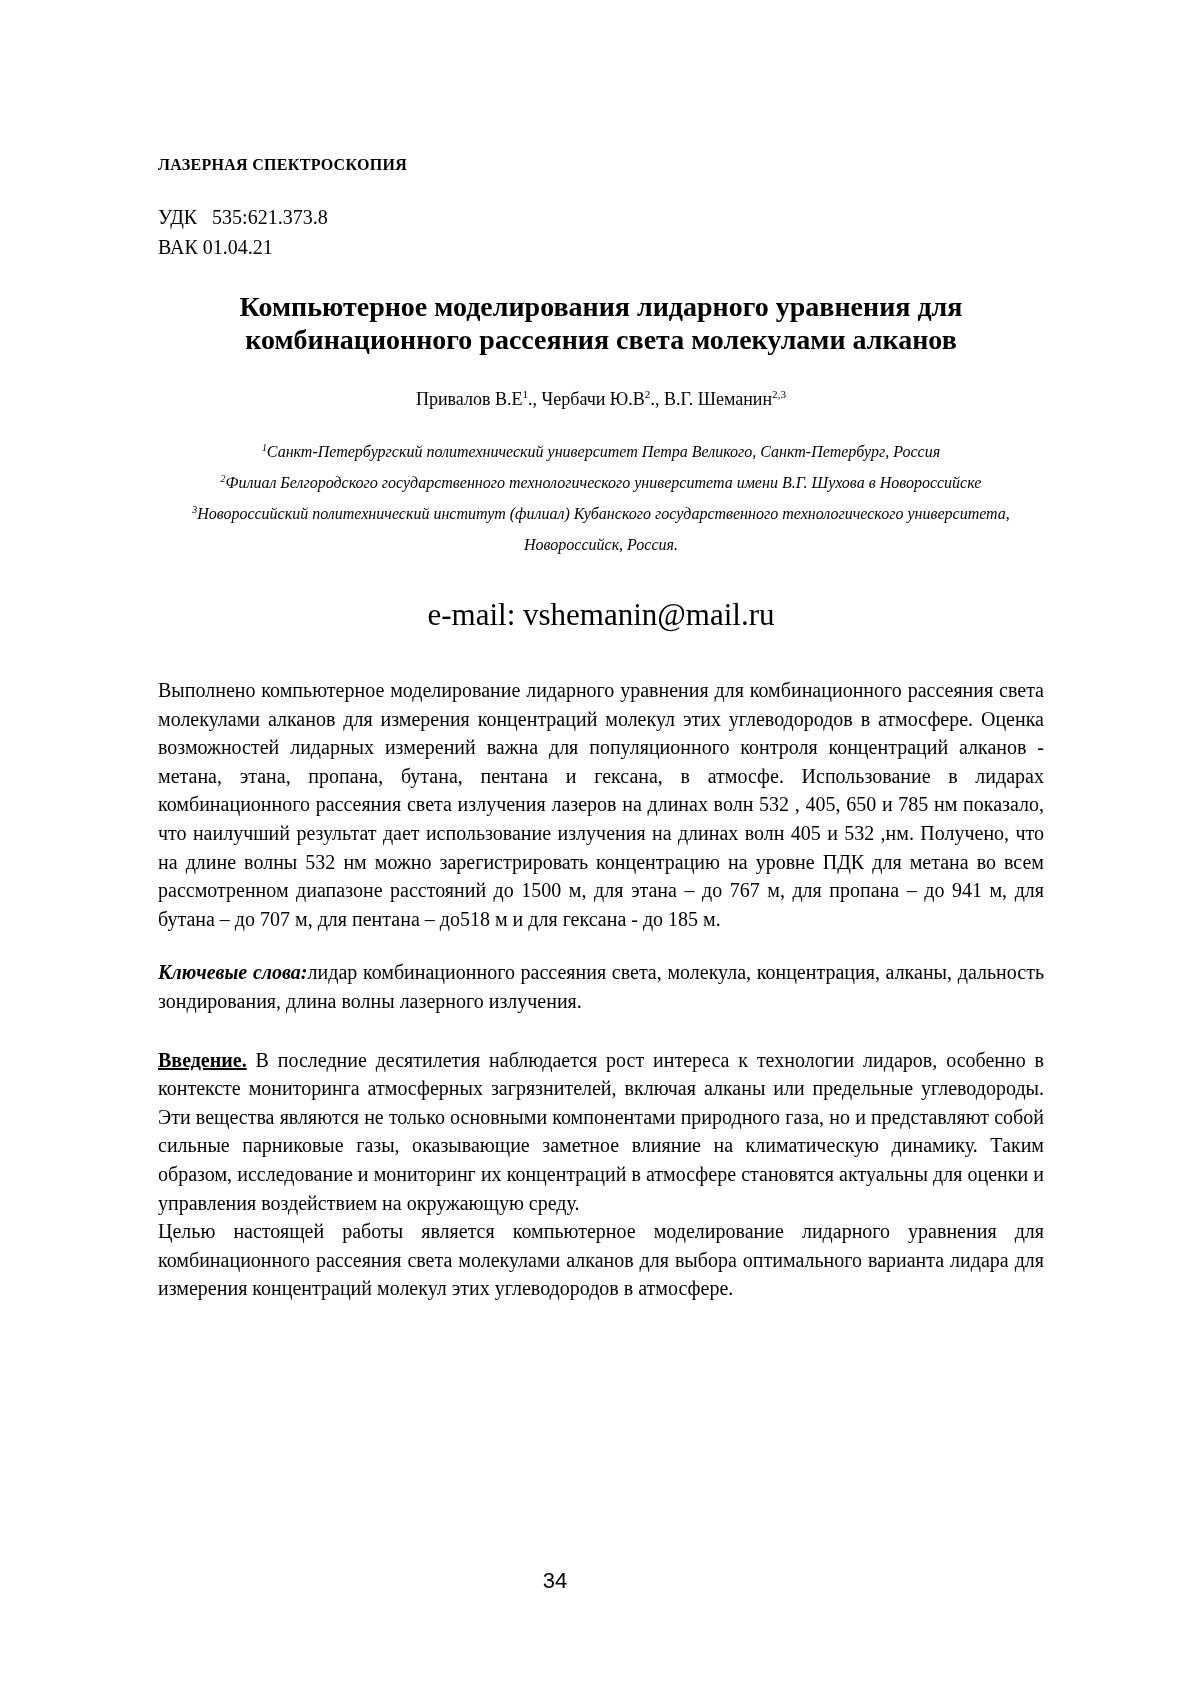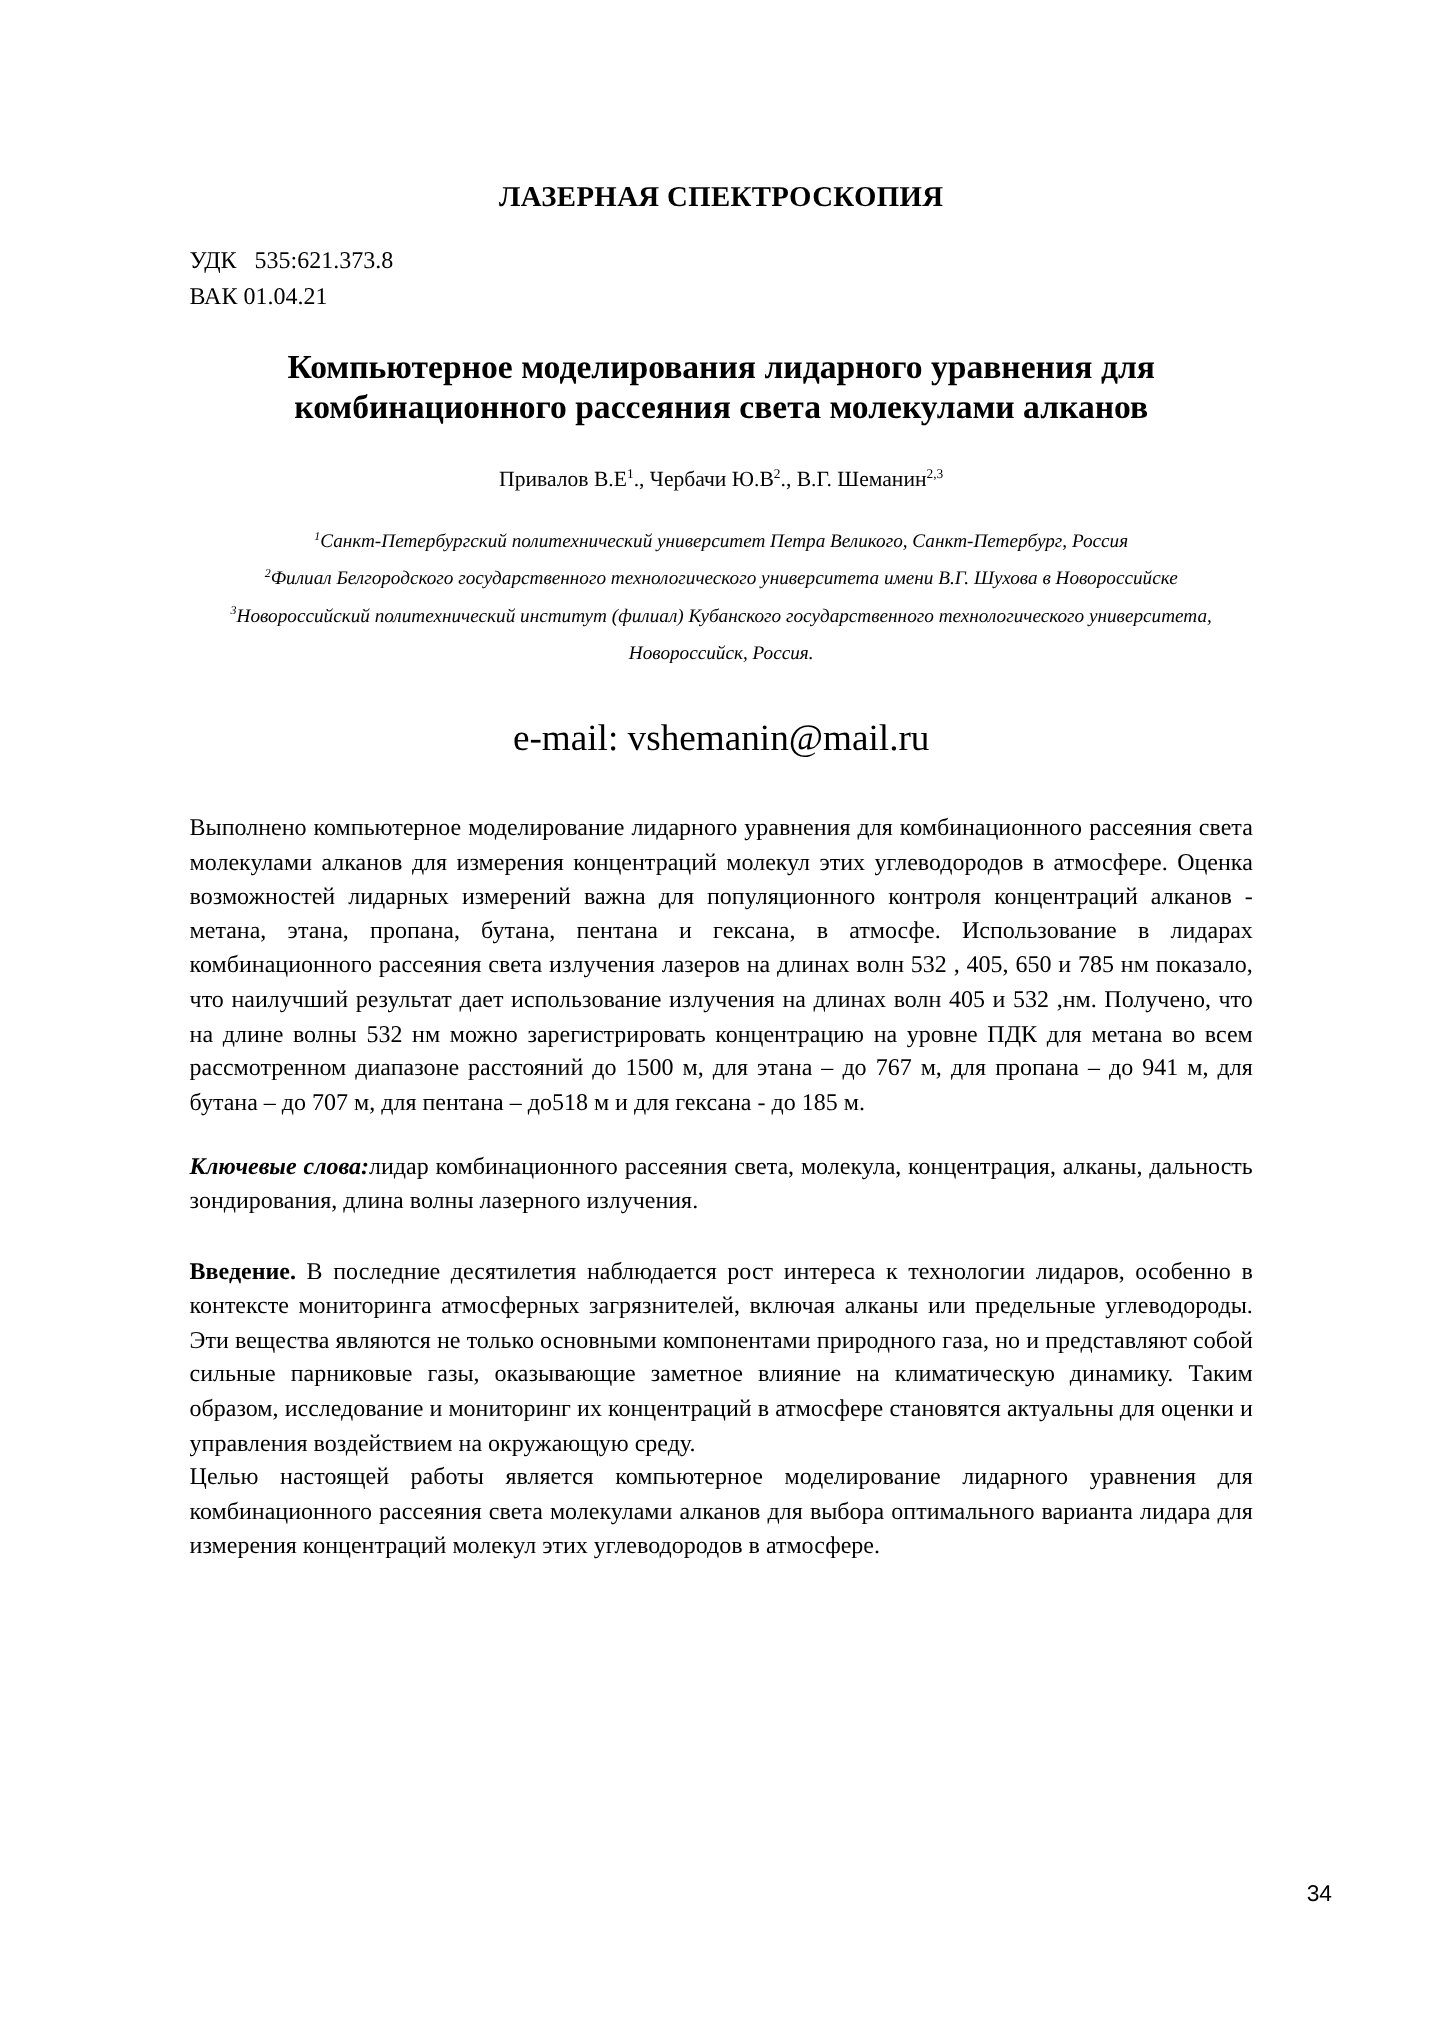--- a/index.html
+++ b/index.html
@@ -16,23 +16,22 @@
     overflow: hidden;
   }
   .page {
     position: relative;
     width: 1200px;
     height: 1697px;
     padding: 150px 156px 0 158px;
     box-sizing: border-box;
   }
   .section-header {
-    text-align: center;
     font-weight: bold;
-    font-size: 24px;
+    font-size: 16px;
     line-height: 30px;
     letter-spacing: 0.3px;
   }
   .meta-block {
     margin-top: 22px;
     font-size: 20px;
     line-height: 30px;
   }
   .meta-line {
     white-space: pre-wrap;
@@ -85,29 +84,30 @@
   }
   .goal-paragraph {
     margin-top: 0;
   }
   .kw-label {
     font-weight: bold;
     font-style: italic;
   }
   .intro-label {
     font-weight: bold;
+    text-decoration: underline;
   }
   .page-number {
     position: absolute;
     left: 0;
     top: 1568px;
     width: 1110px; 
-    text-align: right;
+    text-align: center;
     font-family: "Liberation Sans", "DejaVu Sans", sans-serif;
-    font-size: 19px;
+    font-size: 22px;
   }
 </style>
 </head>
 <body>
 
 <div class="page">
 
   <div class="section-header">ЛАЗЕРНАЯ СПЕКТРОСКОПИЯ</div>
 
   <div class="meta-block">

